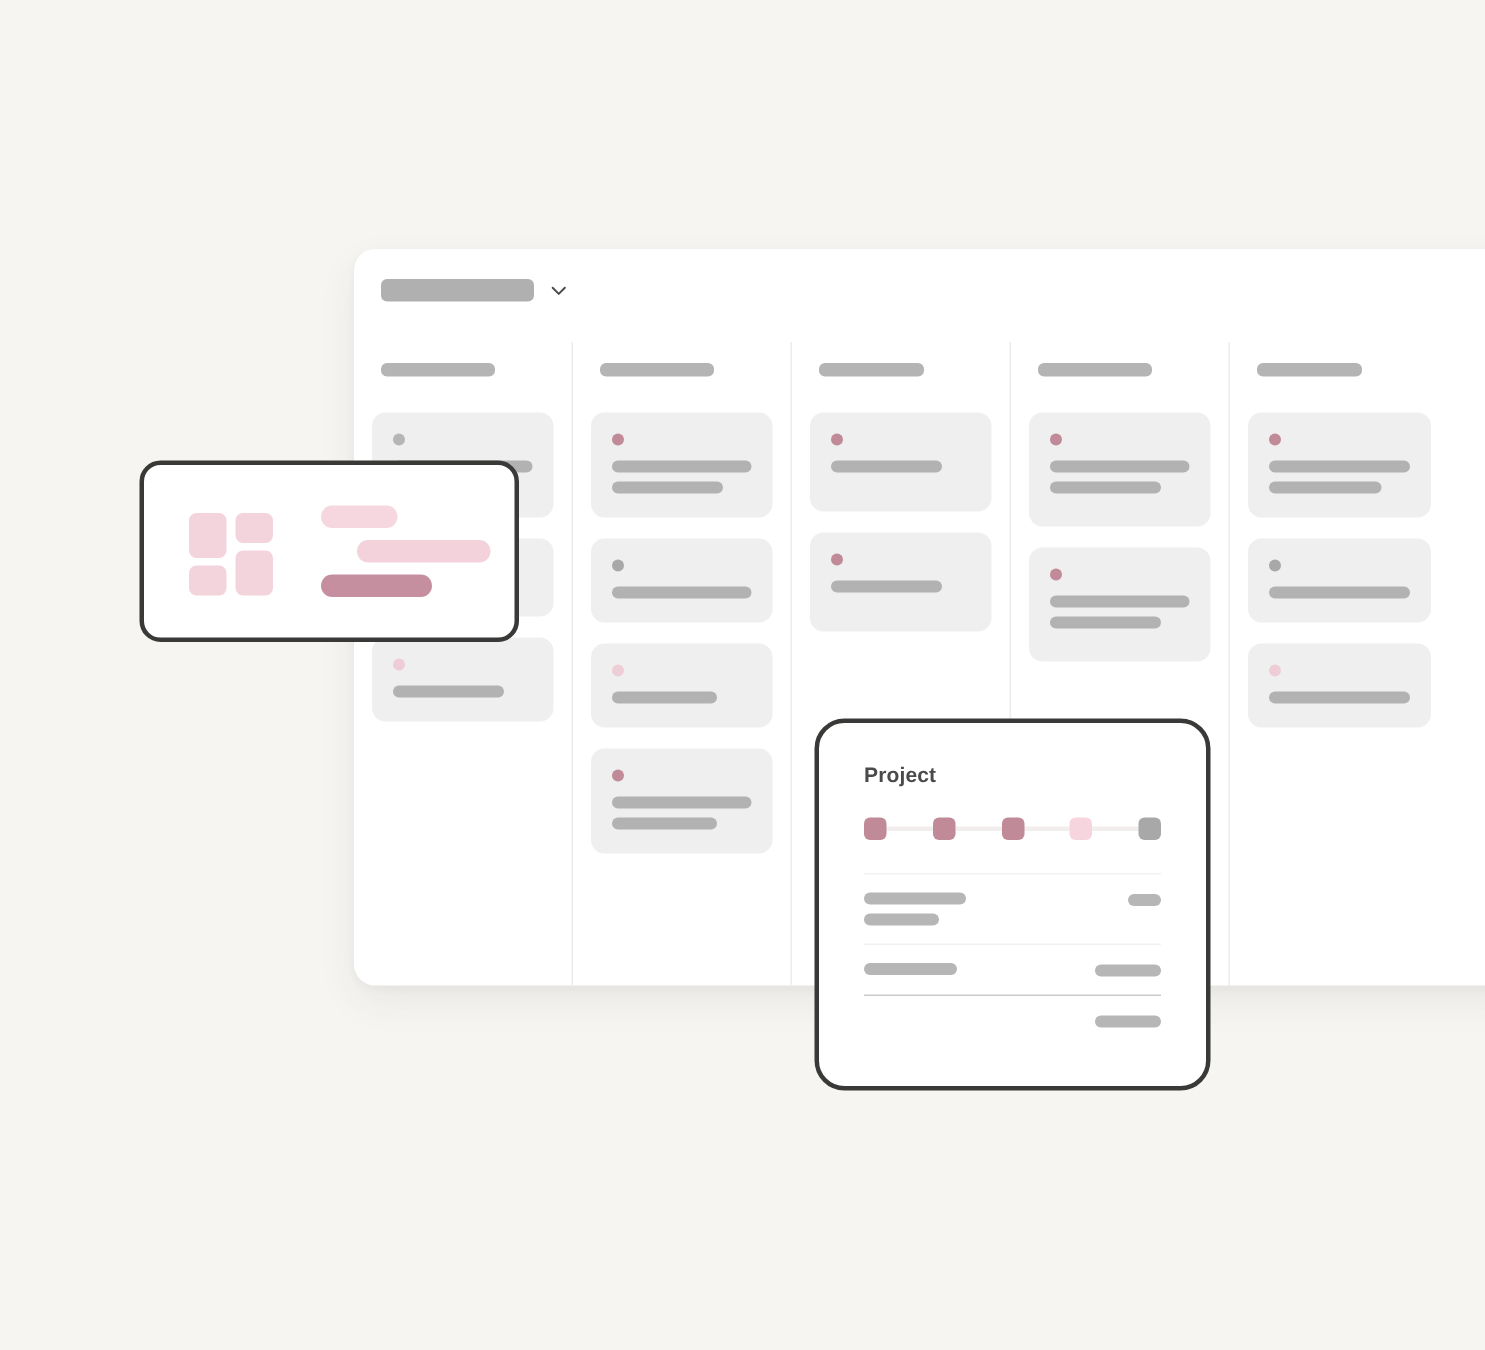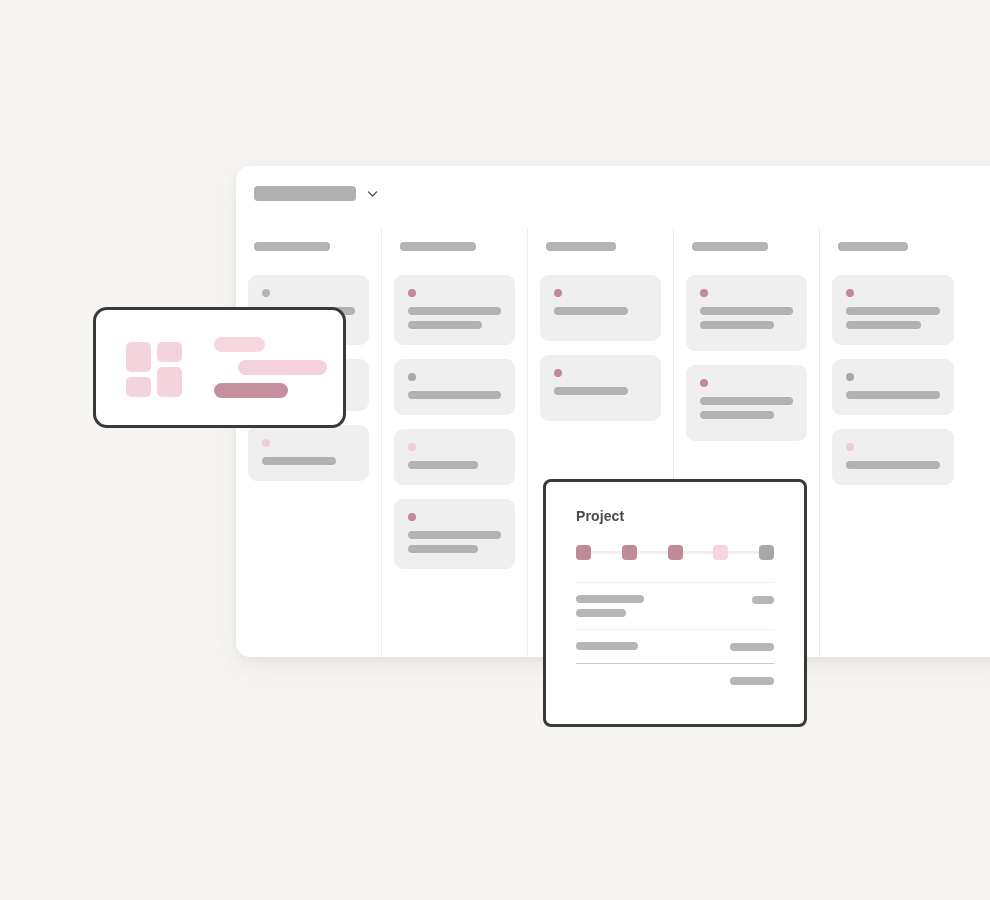--- a/index.html
+++ b/index.html
@@ -162,21 +162,21 @@
 
   
   #project-card {
     position: absolute;
     left: 543px;
     top: 479px;
     width: 264px;
     height: 248px;
     background: #ffffff;
     border: 3px solid #393937;
-    border-radius: 8px;
+    border-radius: 20px;
     z-index: 30;
     padding: 26px 30px 0 30px;
   }
   #project-title {
     font-size: 14px;
     font-weight: bold;
     color: #4a4a4a;
     letter-spacing: .1px;
     margin-bottom: 20px;
   }

